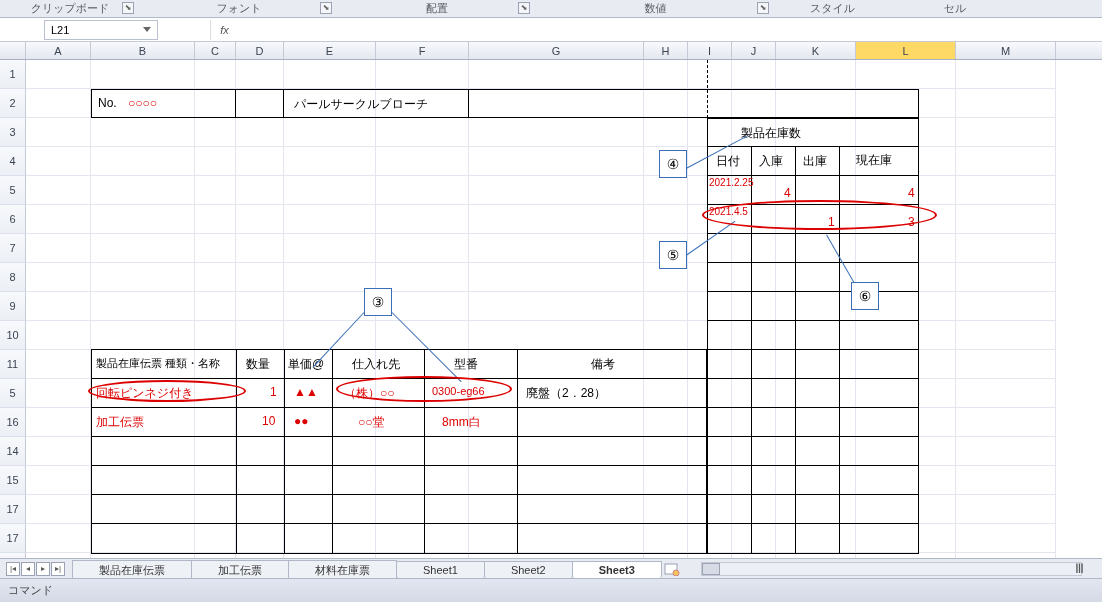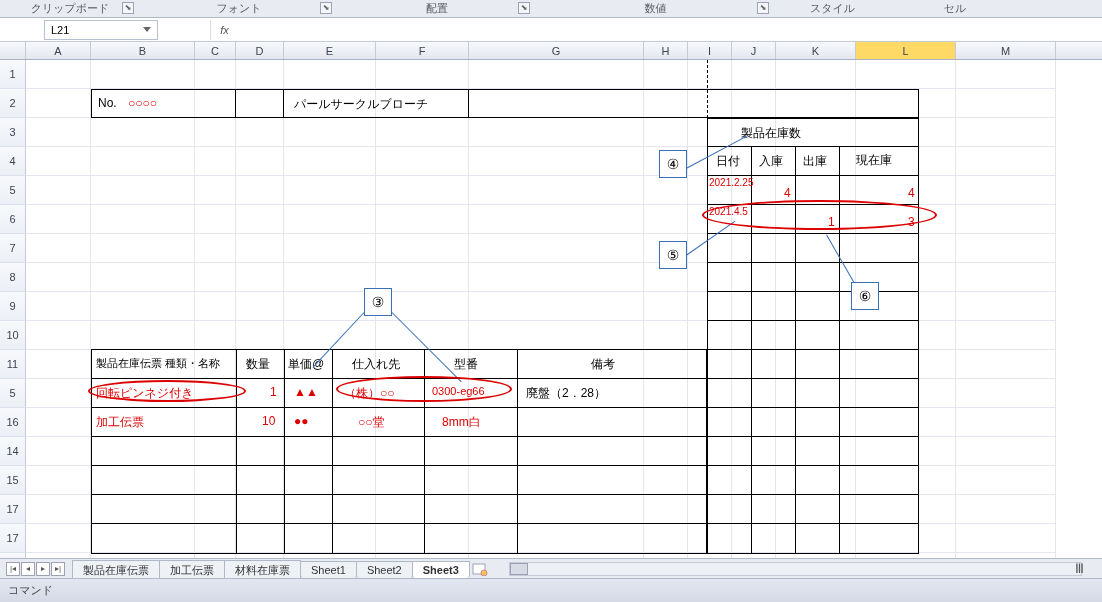--- a/index.html
+++ b/index.html
@@ -40,21 +40,21 @@
 
 
 .callout { position: absolute; width: 28px; height: 28px; border: 1px solid #3a6fb7; background: #fff; text-align: center; line-height: 26px; font-size: 14px; color: #000; }
 
 
 .oval { position: absolute; border: 2px solid #d00; border-radius: 50%; }
 
 
 .tabbar { display: flex; height: 20px; align-items: center; background: #e8ebf1; border-top: 1px solid #b0b8c8; position: absolute; bottom: 24px; left: 0; right: 0; padding-left: 6px; }
 .navbtn { width: 14px; height: 14px; border: 1px solid #9aa2b4; background: #fff; margin-right: 1px; font-size: 8px; text-align: center; line-height: 12px; color: #555; }
-.tab { padding: 2px 10px; border: 1px solid #b0b8c8; border-bottom: none; background: #eef1f6; margin-right: -1px; color: #333; font-size: 11px; border-radius: 0 0 3px 3px; transform: translateY(1px); }
+.tab { padding: 2px 26px; border: 1px solid #b0b8c8; border-bottom: none; background: #eef1f6; margin-right: -1px; color: #333; font-size: 11px; border-radius: 0 0 3px 3px; transform: translateY(1px); }
 .tab.active { background: #fff; font-weight: bold; }
 .newtab { width: 18px; height: 14px; margin-left: 2px; }
 .hscroll { flex: 1; margin-left: 20px; margin-right: 20px; height: 16px; display: flex; align-items: center; }
 .hbar { flex:1; height:14px; background:#eceff5; border:1px solid #c6cad6; position:relative; }
 .hbar .thumb { position:absolute; left:0; width:18px; height:12px; background:#d6dbe6; border:1px solid #9aa2b4; }
 .roman { position:absolute; right:16px; font-family:"Times New Roman",serif; font-size:13px; color:#555; letter-spacing:2px; }
 
 
 .status { position: absolute; bottom: 0; left: 0; right: 0; height: 24px; background: linear-gradient(#e1e6f0,#d5dae6); border-top: 1px solid #b0b8c8; display: flex; align-items: center; padding: 0 8px; color: #444; font-size: 11px; }
 

